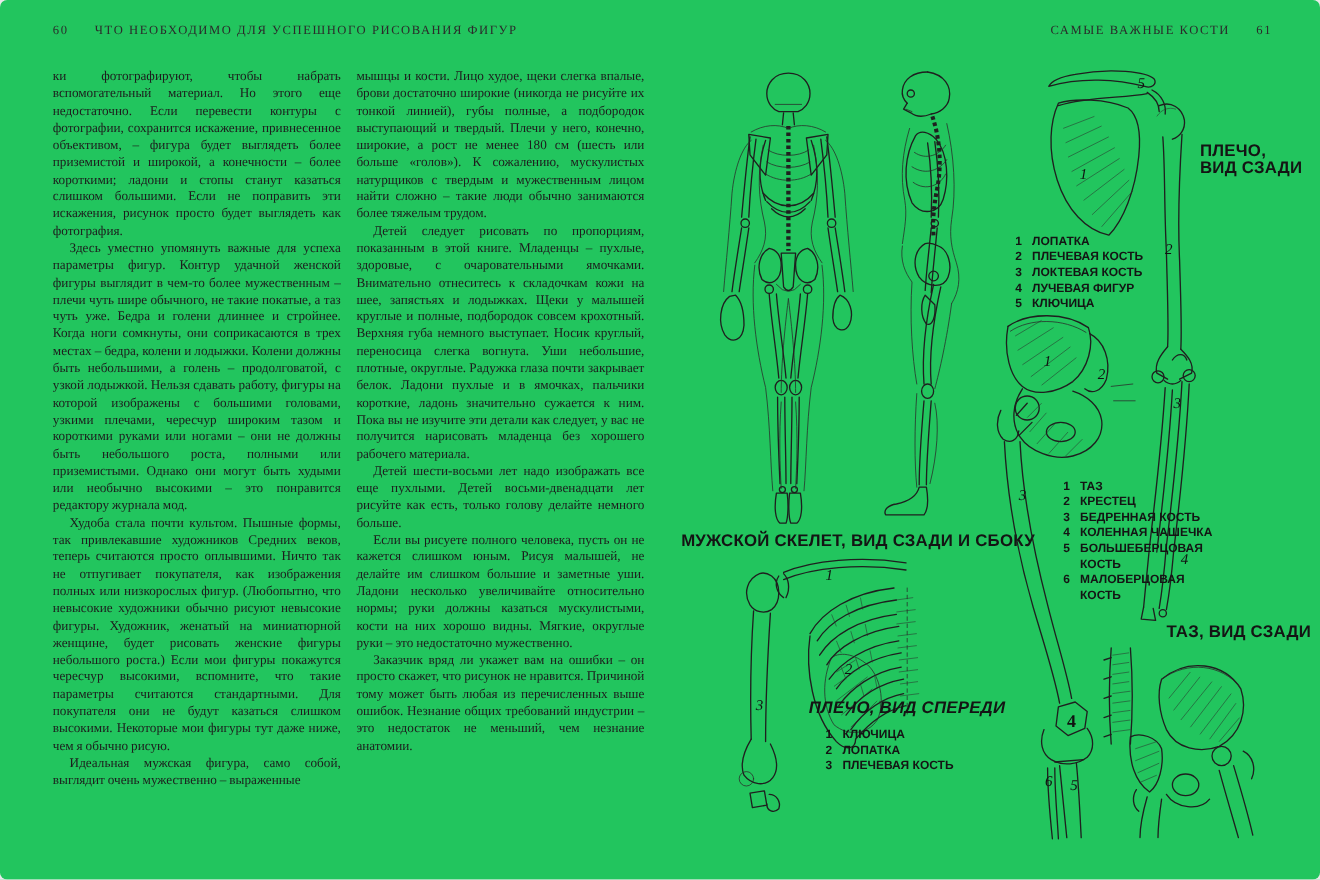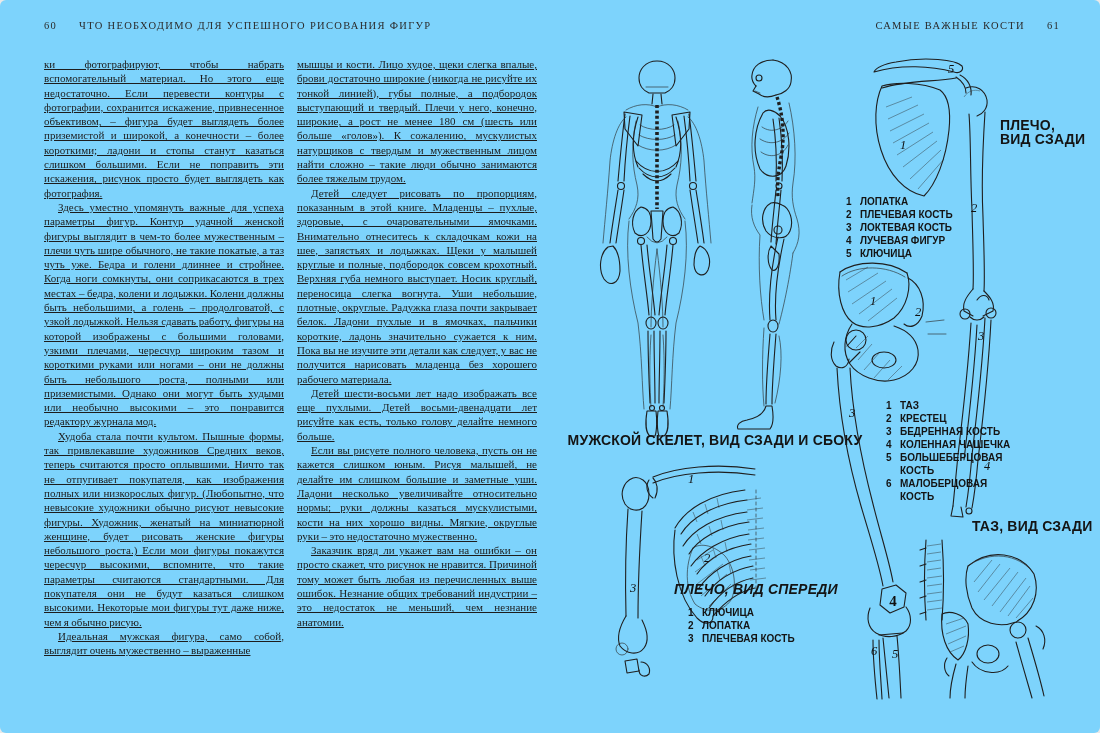--- a/index.html
+++ b/index.html
@@ -1,26 +1,26 @@
 <!DOCTYPE html>
 <html lang="ru"><head>
 <meta charset="utf-8">
 <style>
   html,body{margin:0;padding:0;background:#e9e9e9;}
-  #spread{position:relative;width:1100px;height:733px;background:#7dd3fc;margin:0 auto;
+  #spread{position:relative;width:1100px;height:733px;background:#22c55e;margin:0 auto;
           font-family:"Liberation Serif",serif;color:#1d1d1d;overflow:hidden;border-radius:6px;}
   .page-header{position:absolute;top:20px;font-family:"Liberation Serif",serif;font-size:10.5px;
                letter-spacing:1.3px;color:#2b2b2b;white-space:nowrap;}
   .page-header .folio{display:inline-block;}
   #header-left{left:44px;}
   #header-left .folio{margin-right:18px;}
   #header-right{right:40px;}
   #header-right .folio{margin-left:18px;}
   .col{position:absolute;top:57px;width:240px;font-size:11px;line-height:14.3px;
-       text-align:justify;hyphens:auto;-webkit-hyphens:auto;word-spacing:-0.3px;text-decoration:underline;}
+       text-align:justify;hyphens:auto;-webkit-hyphens:auto;word-spacing:-0.3px;}
   .col p{margin:0;}
   .col p.indent{text-indent:14px;}
   #col-left{left:44px;}
   #col-right{left:297px;}
   .fig{position:absolute;}
   .cap{position:absolute;font-family:"Liberation Sans",sans-serif;font-weight:bold;
        color:#141414;font-size:14px;letter-spacing:0.2px;white-space:nowrap;}
   .cap.center{text-align:center;white-space:normal;}
   .cap .ln{display:block;line-height:14px;}
   .legend{position:absolute;font-family:"Liberation Sans",sans-serif;font-weight:bold;
@@ -128,21 +128,21 @@
     <g class="thin">
       <path d="M28,34 L33,36"></path>
       <path d="M35,70 C45,77 56,72 61,64 M33,82 C45,90 57,84 62,76 M34,95 C45,103 57,97 61,88"></path>
       <path d="M31,50 C25,70 23,90 27,110 C29,122 27,132 25,146"></path>
       <path d="M62,46 C68,72 70,102 66,126 C64,140 66,150 70,162 C74,175 72,186 66,196"></path>
       <path d="M25,148 C23,160 27,170 33,178 C31,208 33,240 37,263"></path>
       <path d="M66,196 C62,226 56,252 52,267 M52,279 C56,296 54,322 48,346 M37,271 C35,300 35,328 37,349"></path>
     </g>
   </svg>
 
-  <div class="cap center" style="left:560px;top:432px;width:310px;">МУЖСКОЙ СКЕЛЕТ, ВИД СЗАДИ И СБОКУ</div>
+  <div class="cap center" style="left:560px;top:442px;width:310px;">МУЖСКОЙ СКЕЛЕТ, ВИД СЗАДИ И СБОКУ</div>
 
   <svg class="fig" style="left:856px;top:55px;" width="175" height="465" viewBox="0 0 175 465">
     <g class="ink">
       <path d="M18,17 C45,9 75,11 98,17 C104,19 108,15 106,11 C100,5 70,1 40,7 C28,9 20,13 18,17 Z"></path>
       <path d="M100,22 C106,26 110,32 110,38 M104,20 C112,24 116,32 115,40"></path>
       <path d="M26,31 C19,46 17,70 25,95 C33,120 49,137 68,141 C80,129 90,104 93,75 C95,55 92,41 84,35 C65,27 39,27 26,31 Z"></path>
       <path d="M26,33 C52,25 80,27 100,23"></path>
       <path d="M110,33 C120,29 129,35 131,45 C132,53 127,59 121,61"></path>
       <path d="M113,59 C115,85 114,115 116,155 C117,195 118,218 117,234 M129,57 C127,88 125,122 127,162 C128,197 129,219 128,236"></path>
       <path d="M117,234 C111,241 106,248 108,256 L117,261 M128,236 C134,242 139,248 137,256 L127,261"></path>

